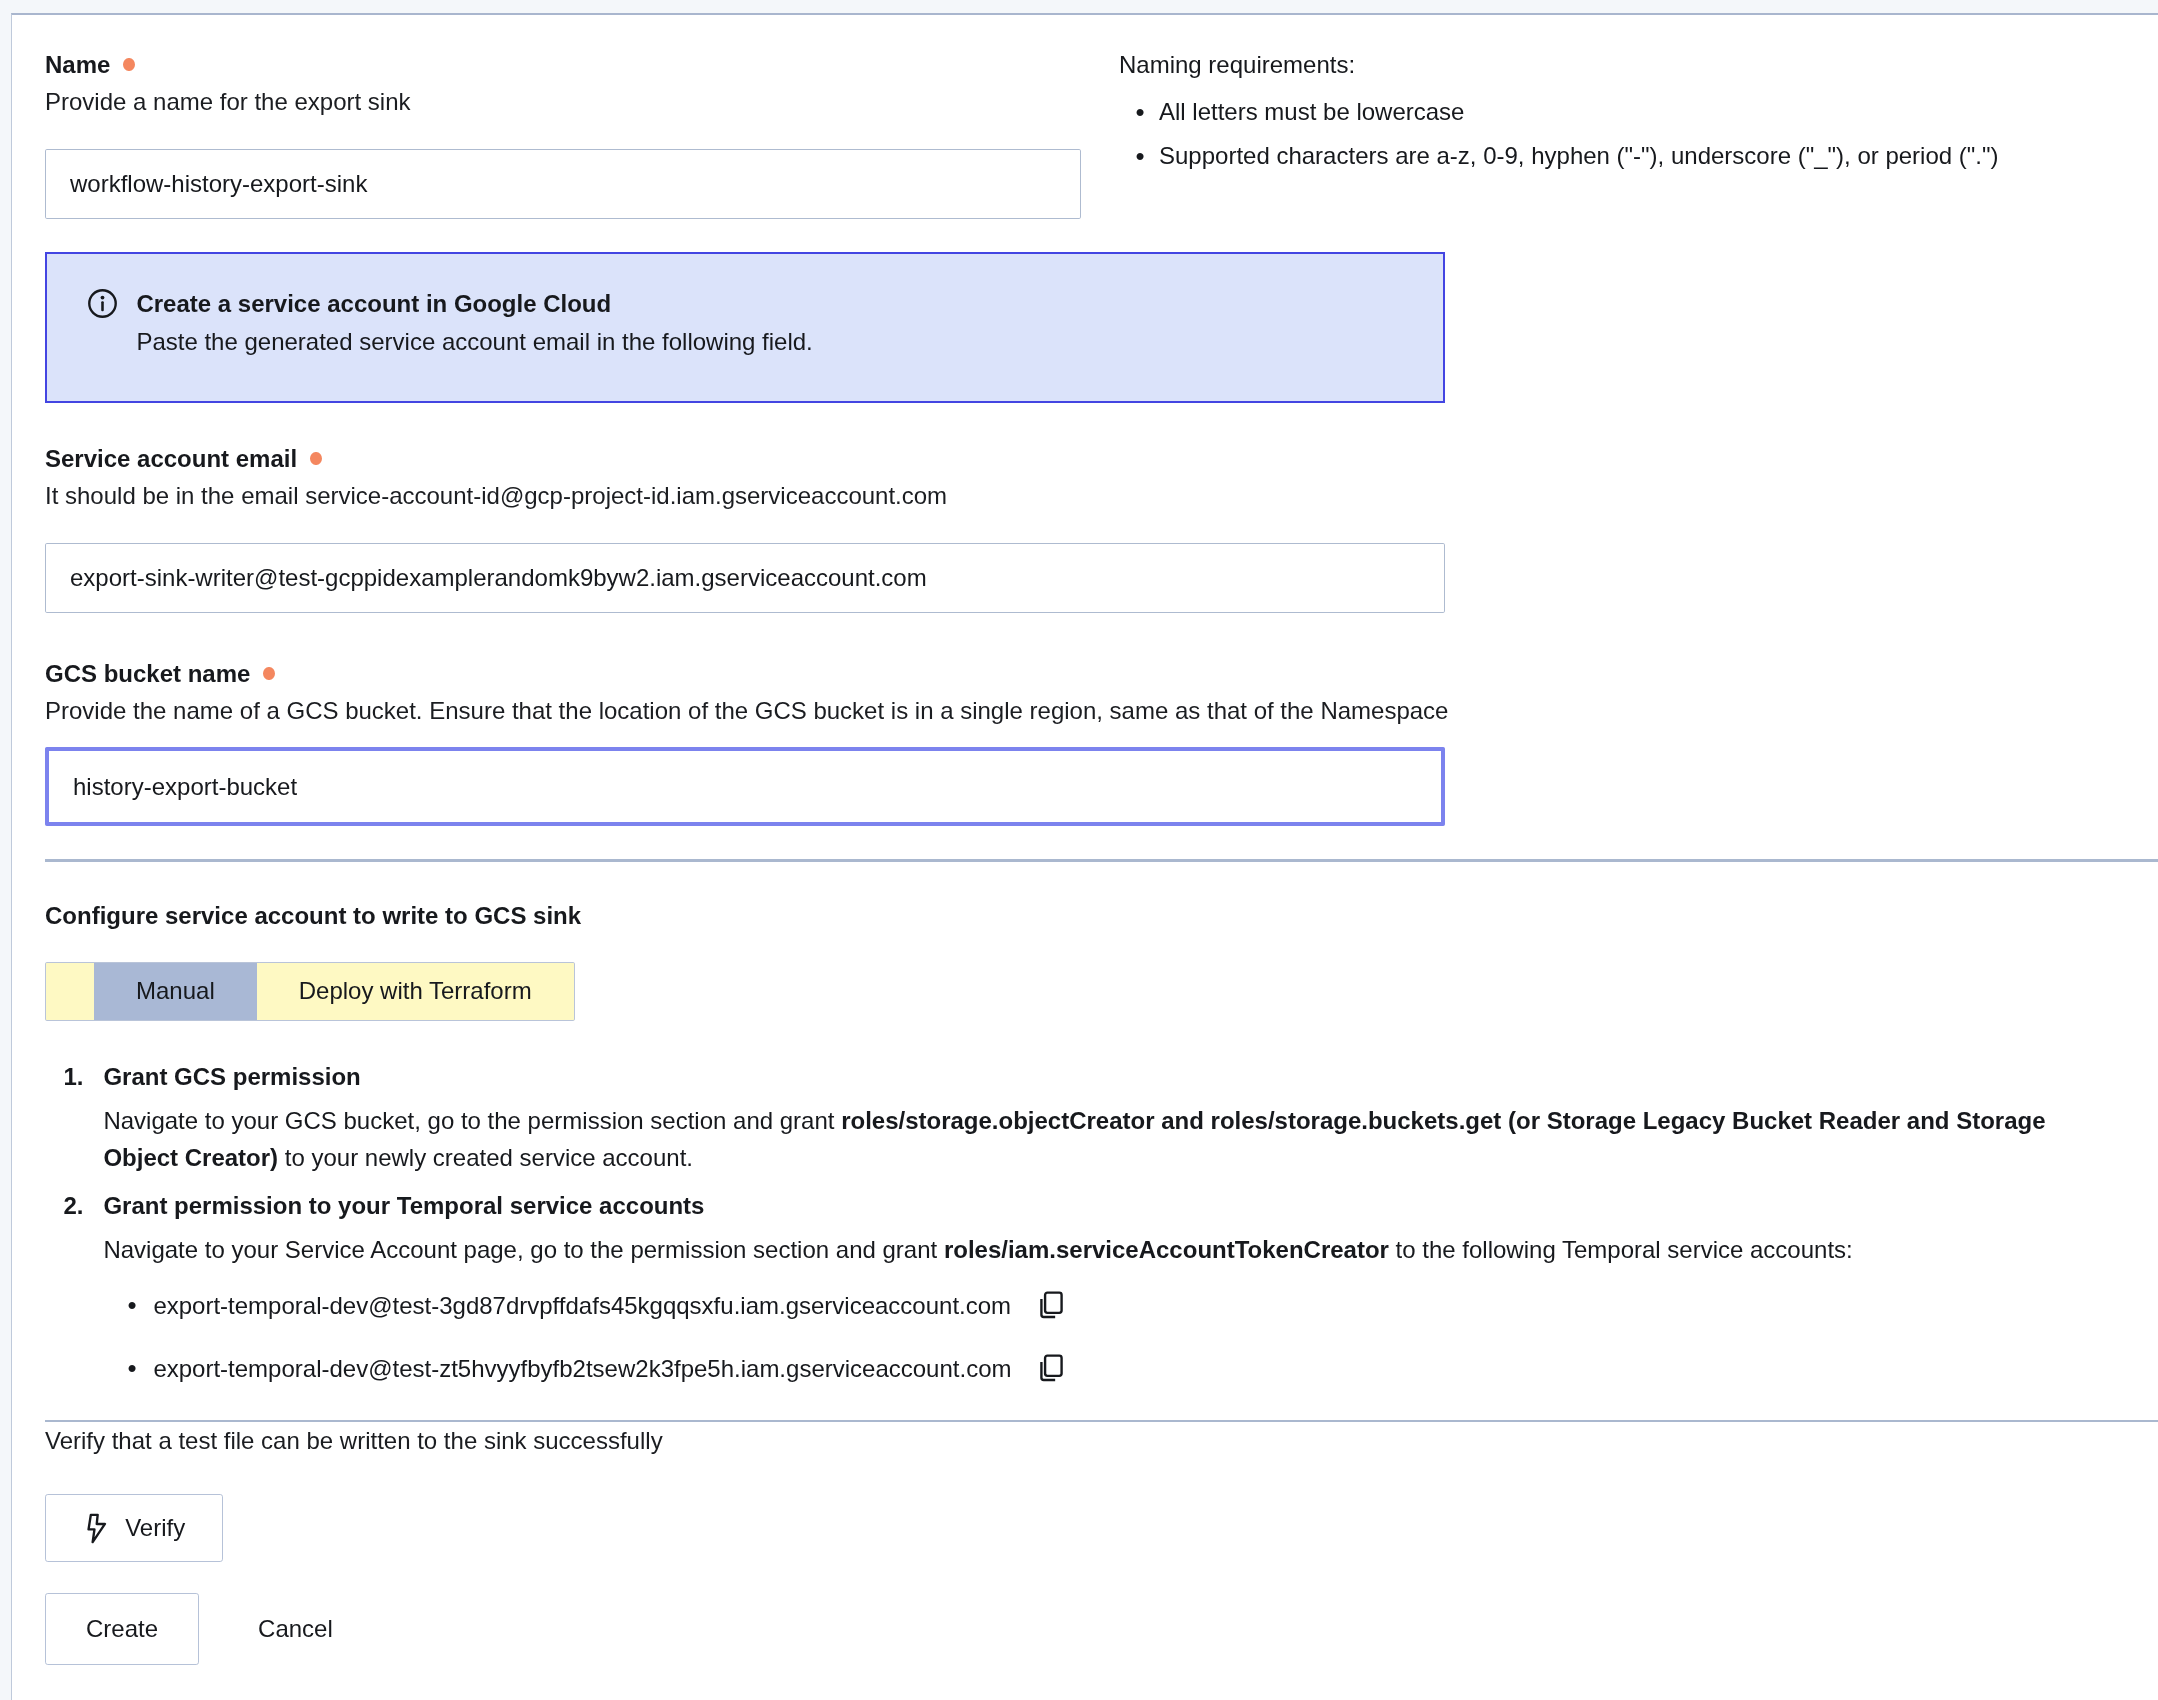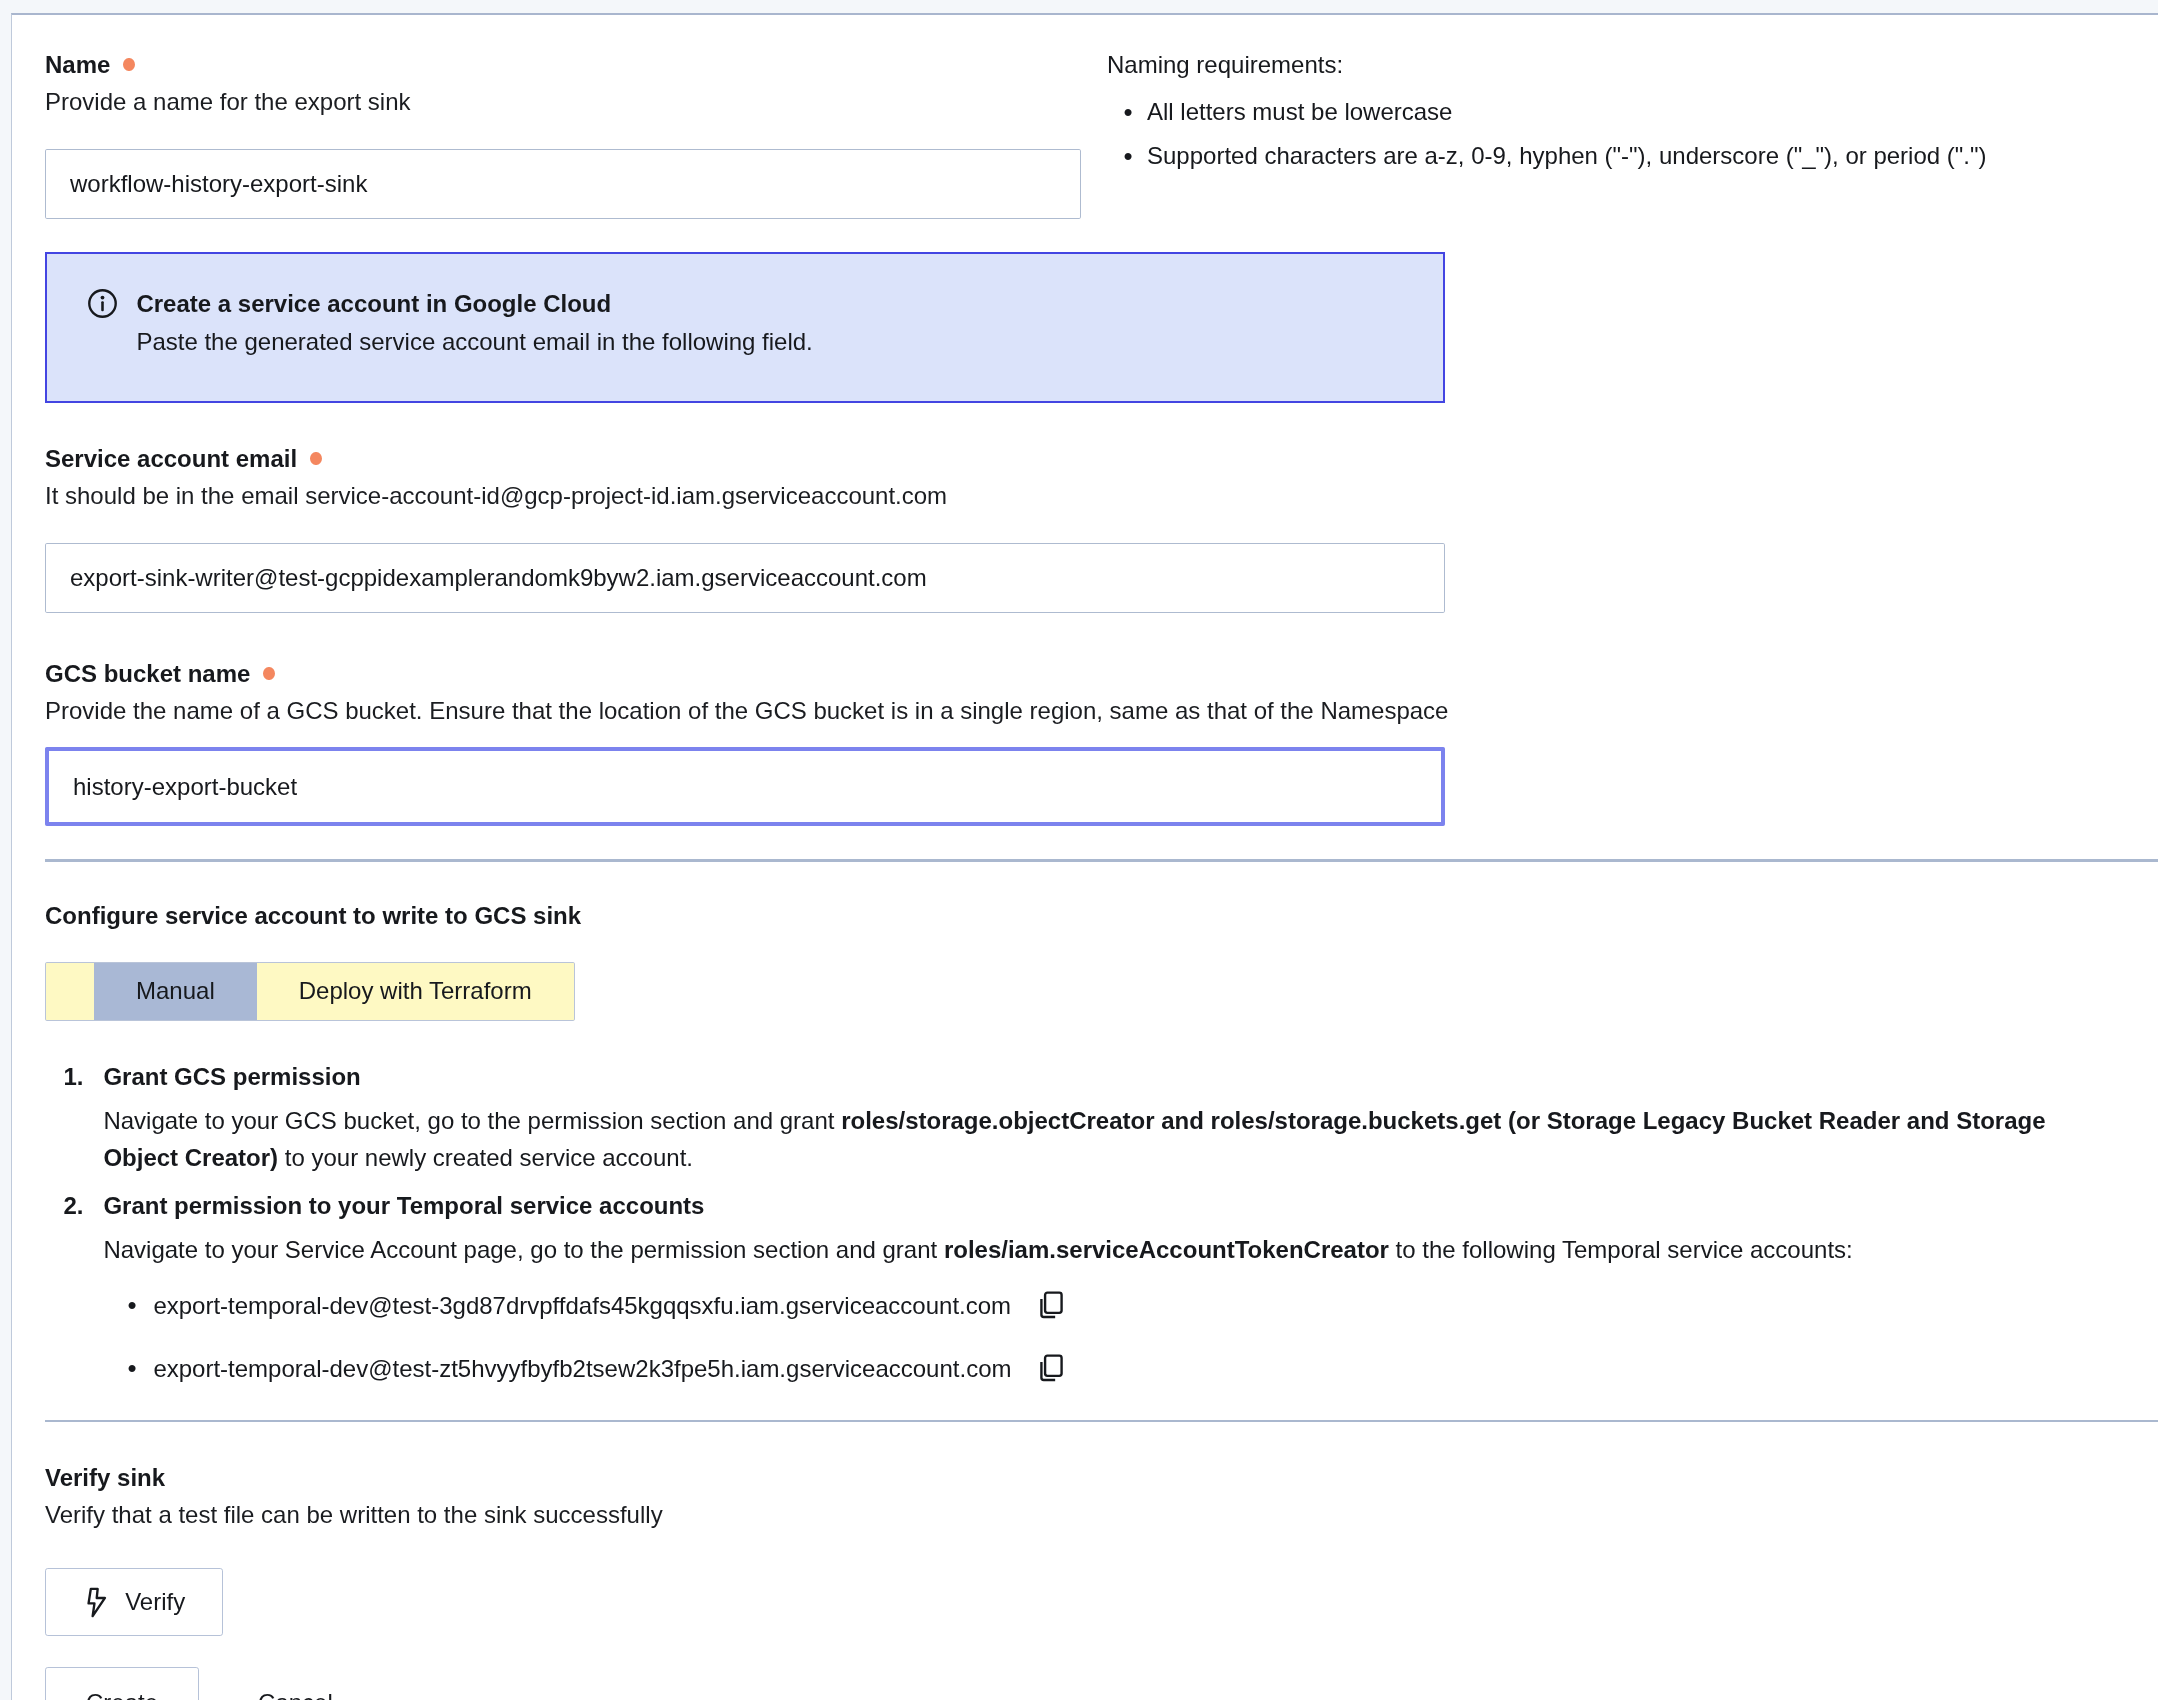--- a/index.html
+++ b/index.html
@@ -12,21 +12,21 @@
     overflow:hidden;
     position:relative;
   }
   .panel {
     position:absolute; left:11px; top:13px; right:-1.8px; height:1837px;
     background:#ffffff;
     border-top:2.8px solid #a9b6ce;
     border-left:1.8px solid #bfcadb;
     padding:31px 46px 0 33px;
   }
-  .row-top { display:flex; align-items:flex-start; }
+  .row-top { display:flex; align-items:flex-start;gap:12px; }
   .col-left { width:1036px; flex:0 0 auto; }
   .col-right { flex:1 1 auto; padding-left:26px; }
   .field-label { font-weight:700; line-height:37px; display:flex; align-items:center; gap:13px; }
   .req-dot { width:12px; height:13.8px; border-radius:50%; background:#f4875f; display:inline-block; }
   .help { line-height:37px; color:#1b1d21; }
   .text-input {
     display:block; width:100%; height:70px; margin-top:29px;
     border:1.8px solid #aebbd0; border-radius:1.8px; background:#fff;
     font:inherit; color:#17191d; padding:18px 24px; outline:none;
   }
@@ -176,21 +176,20 @@
             <path d="M7 11 v17 a2.5 2.5 0 0 0 2.5 2.5 H22"></path>
           </svg>
         </button>
       </li>
     </ul>
   </div>
 
   <div class="divider"></div>
 
   
-  <div class="verify-heading">Verify sink</div>
   <div class="help">Verify that a test file can be written to the sink successfully</div>
 
   <button class="btn verify-btn">
     <span>
       <svg width="27.5" height="31" viewBox="0 0 30 34" fill="none" stroke="#17191d" stroke-width="2.6" stroke-linejoin="round">
         <path d="M16 2 H8.5 L6 18 h6.5 L10.5 32 24 12 h-9 L16 2 Z"></path>
       </svg>
     </span>
     <span>Verify</span>
   </button>

